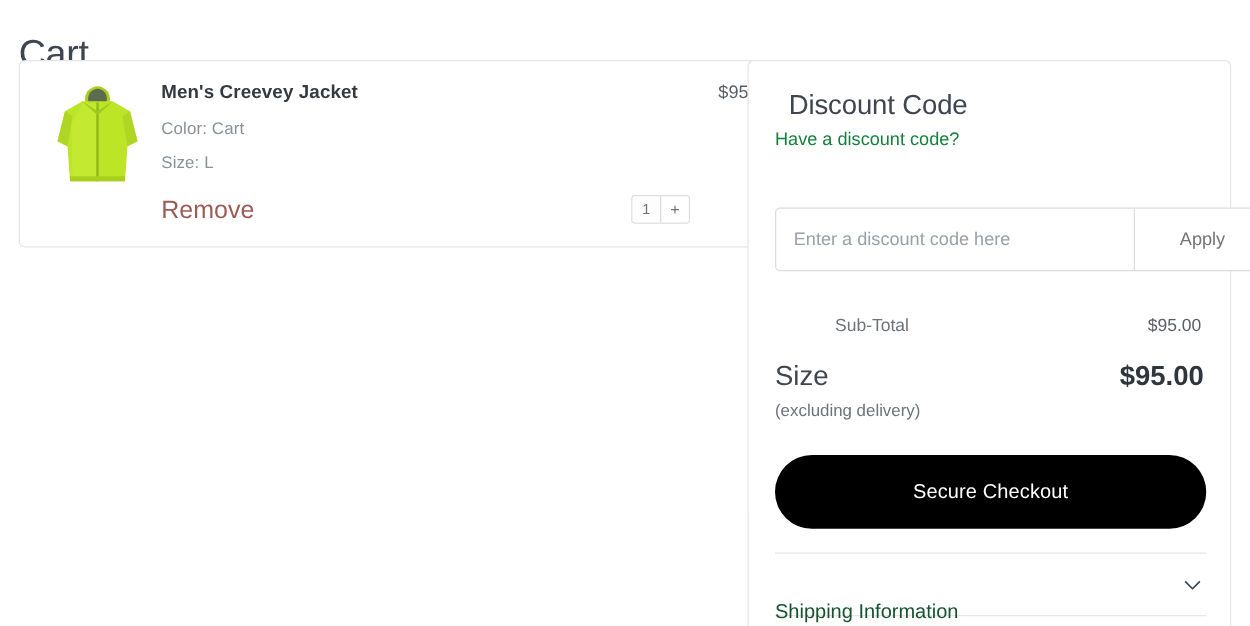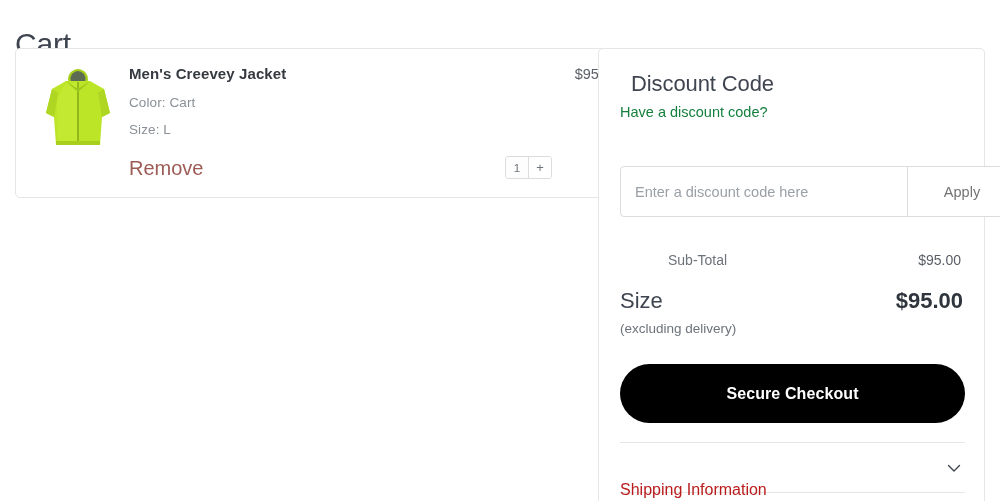--- a/index.html
+++ b/index.html
@@ -246,41 +246,41 @@
     left: 0;
     top: 315px;
     width: 345px;
     height: 59px;
     border: none;
     border-radius: 30px;
     background: #000000;
     color: #ffffff;
     font-family: "Liberation Sans", sans-serif;
     font-size: 16px;
-    font-weight: 700;
+    font-weight: 400;
     letter-spacing: 0.1px;
     cursor: pointer;
   }
 
   .shipping-acc {
     position: absolute;
     left: 0;
     top: 393px;
     width: 345px;
     height: 51px;
     display: flex;
     align-items: center;
     justify-content: space-between;
     border-top: 1px solid #e6e6e6;
     border-bottom: 1px solid #e6e6e6;
     cursor: pointer;
   }
   .shipping-label {
     font-size: 16px;
-    color: #b91c1c;
+    color: #14532d;
     margin-top: 44px;
   }
   .chevron {
     display: block;
     width: 18px;
     height: 18px;
     margin-right: 2px;
   }
 </style>
 </head>

